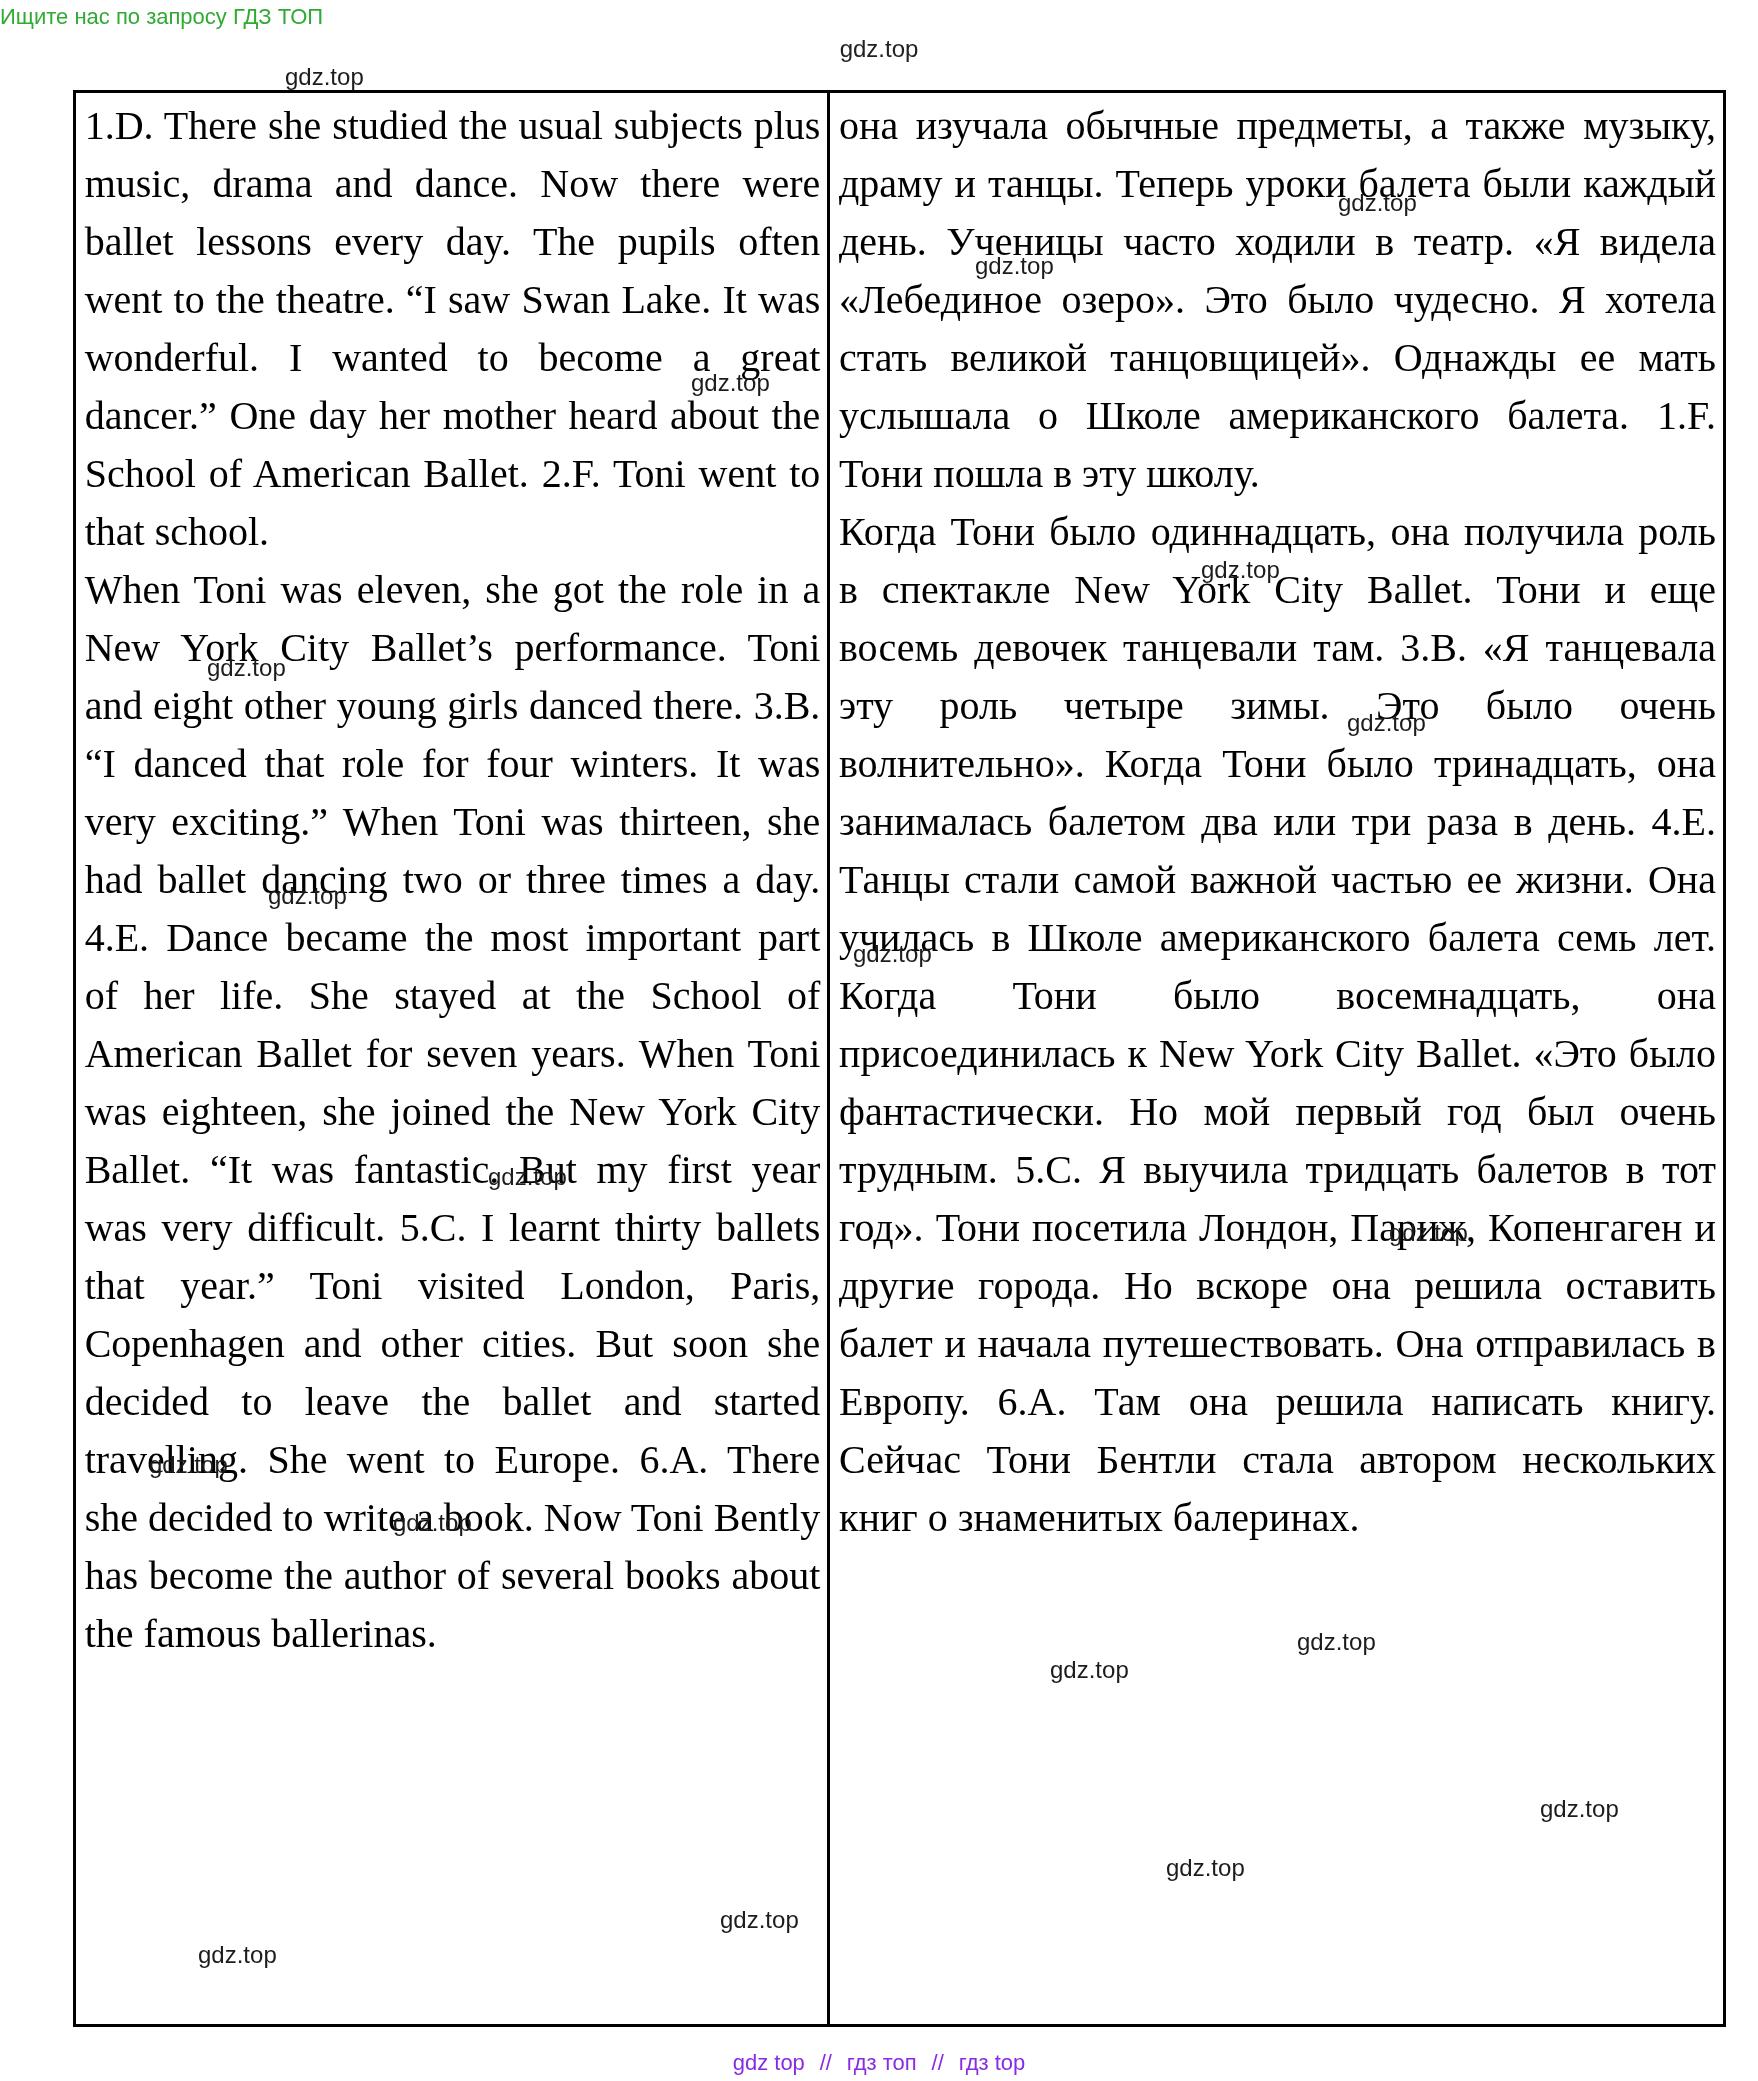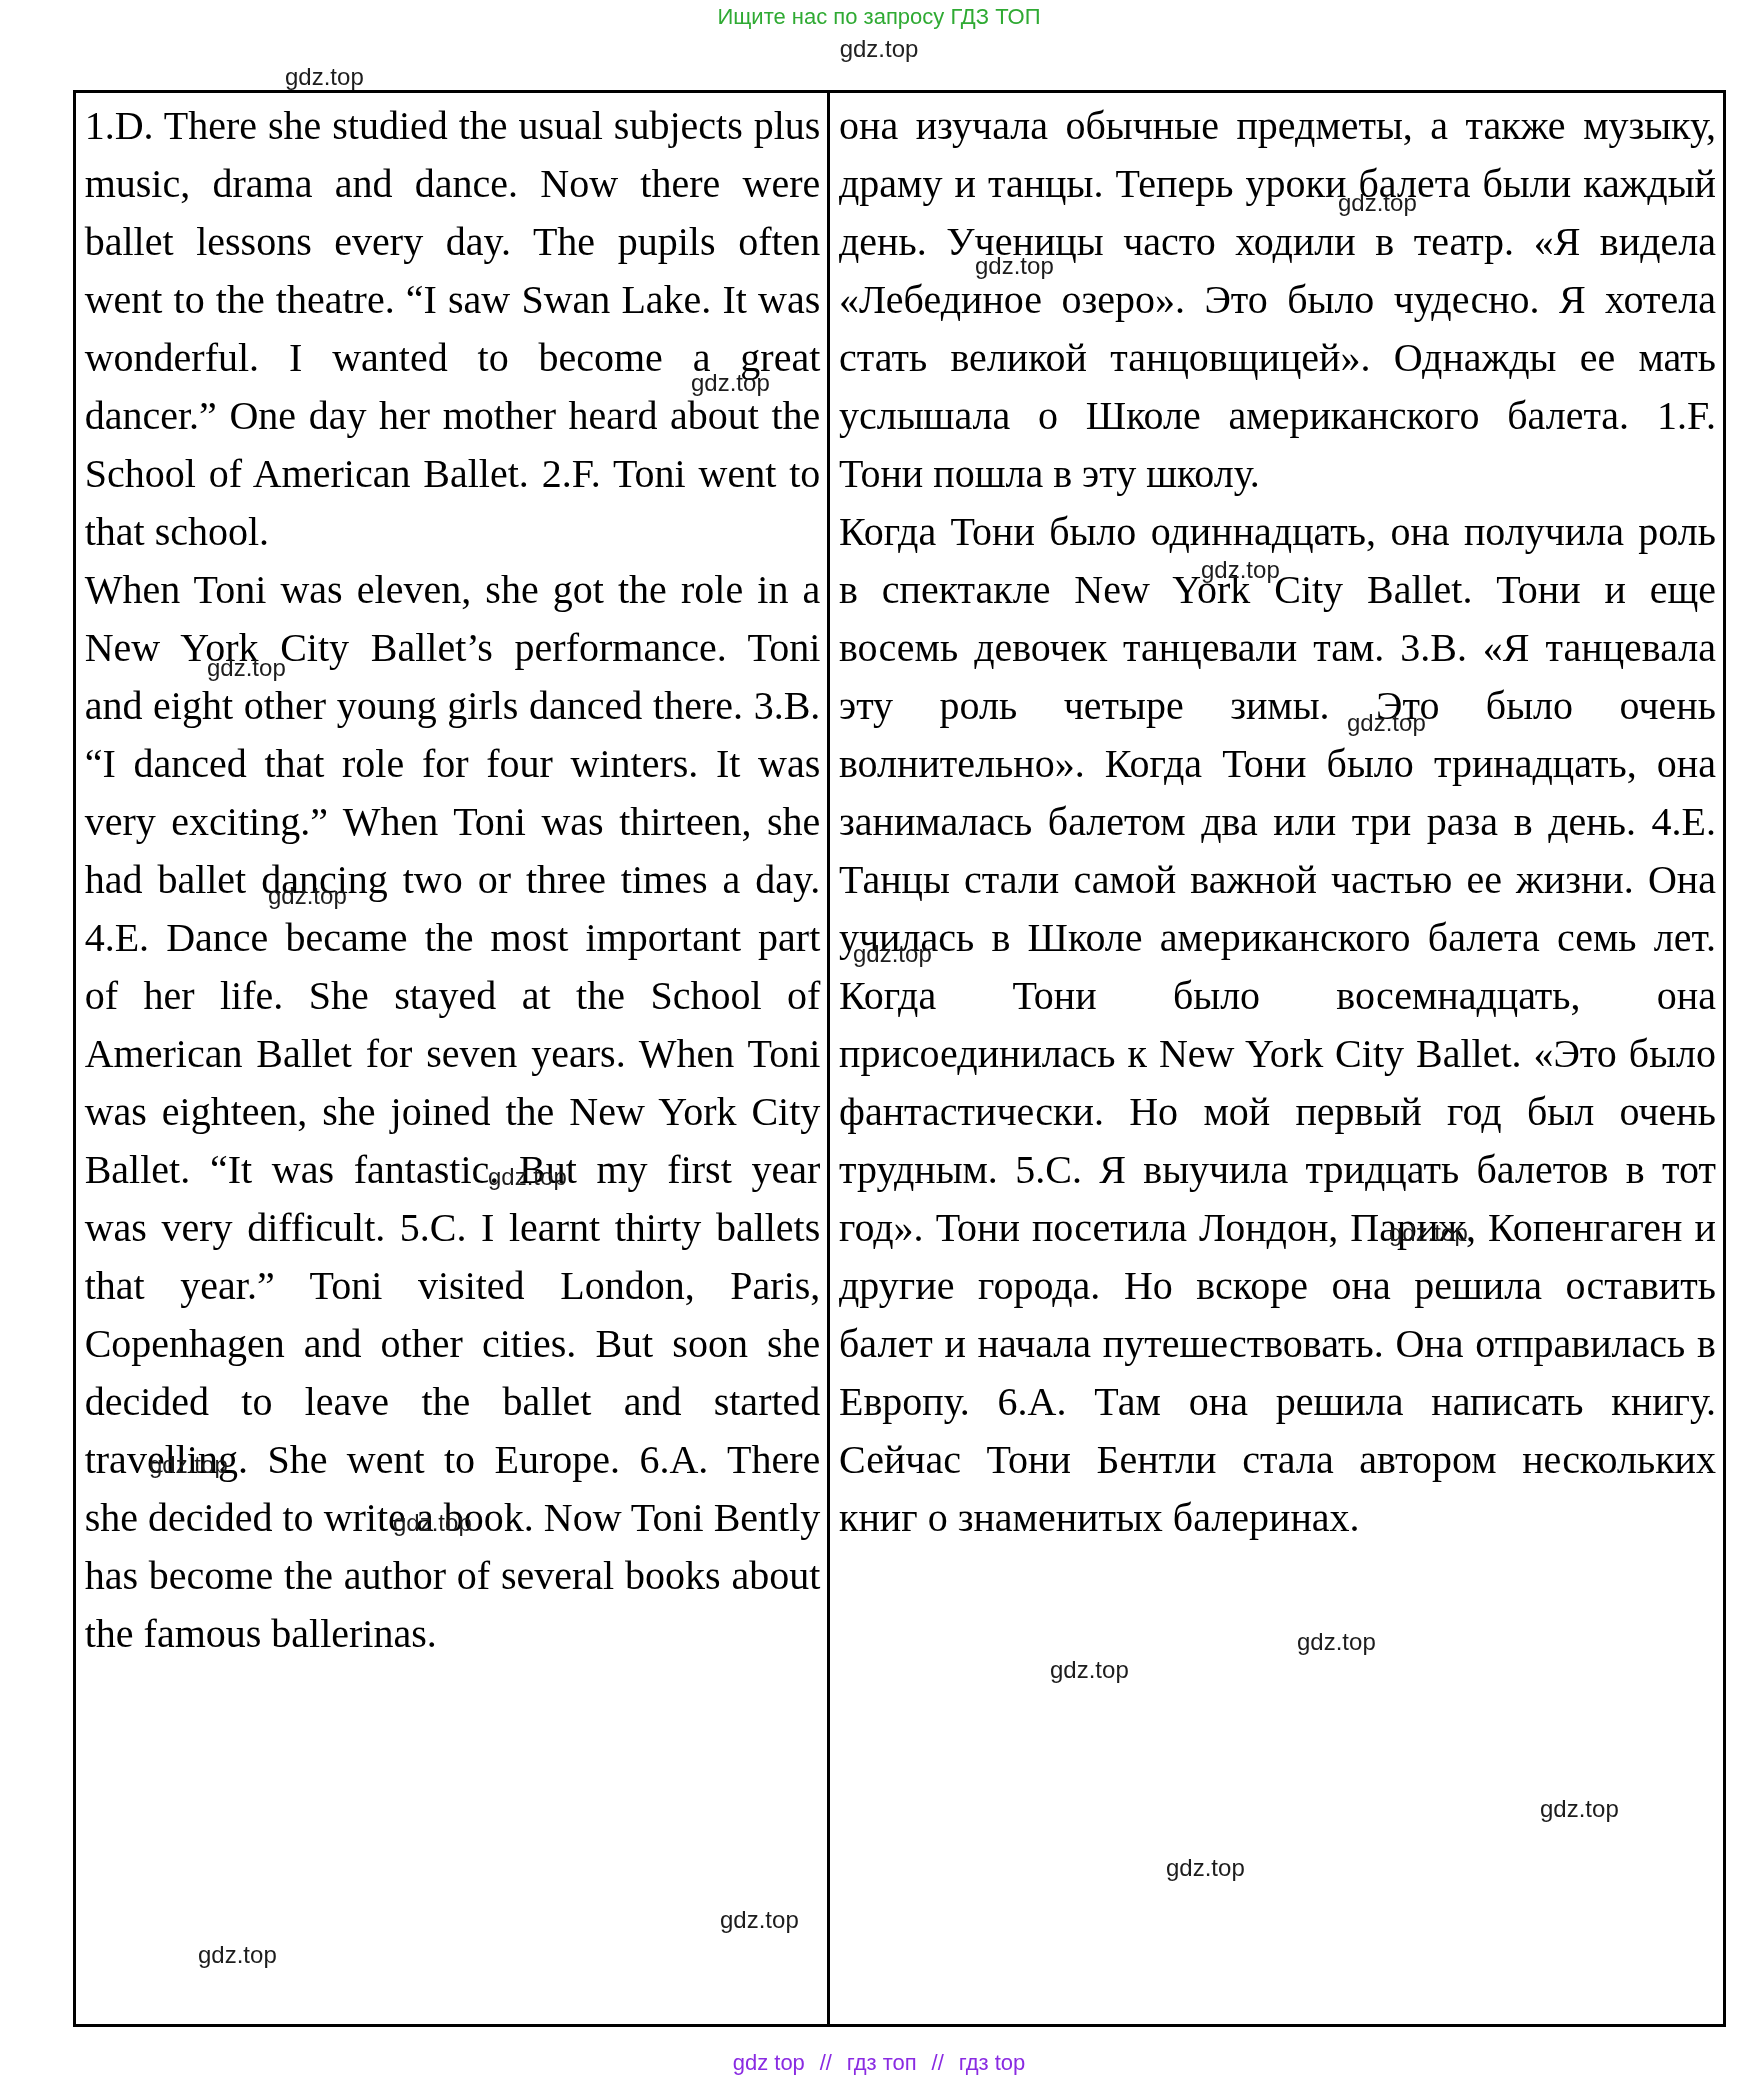--- a/index.html
+++ b/index.html
@@ -9,21 +9,20 @@
     height: 2081px;
     background: #ffffff;
     overflow: hidden;
     font-family: "Liberation Serif", "DejaVu Serif", serif;
   }
 
   
   .top-banner {
     position: absolute;
     top: 3.5px; left: 0; width: 100%;
-    text-align: center;
     font-family: "Liberation Sans", "DejaVu Sans", sans-serif;
     font-size: 22px;
     color: #2faa33;
   }
   .top-watermark {
     position: absolute;
     top: 35px; left: 0; width: 100%;
     text-align: center;
     font-family: "Liberation Sans", "DejaVu Sans", sans-serif;
     font-size: 24px;

